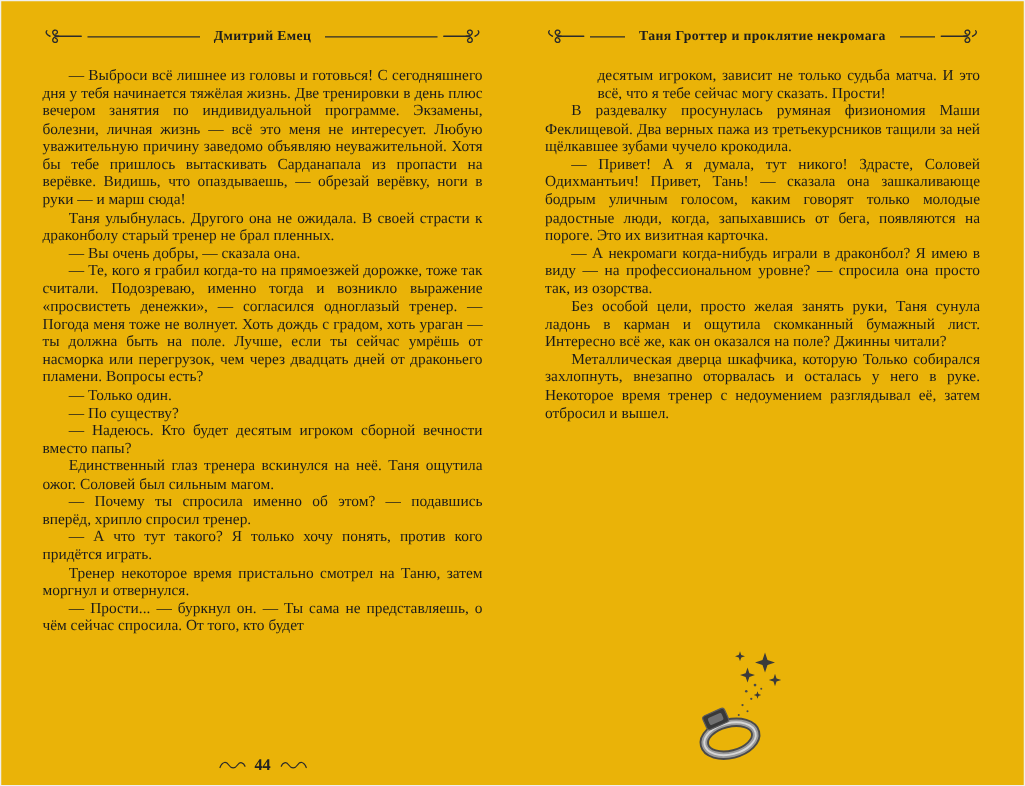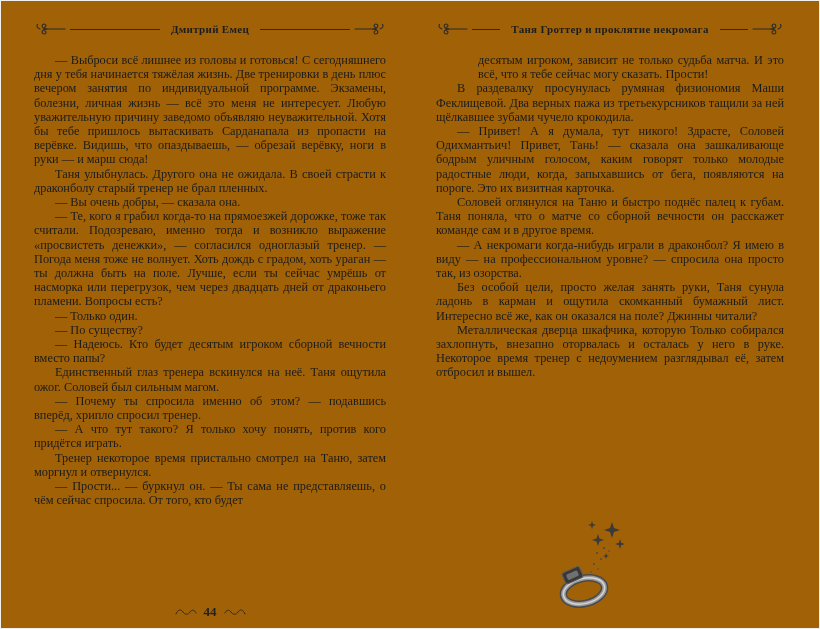--- a/index.html
+++ b/index.html
@@ -2,21 +2,21 @@
 <html lang="ru"><head>
 <meta charset="utf-8">
 <style>
   * { box-sizing: border-box; }
   html, body { margin: 0; padding: 0; background: #ffffff; }
   body { font-family: "Liberation Serif", "DejaVu Serif", serif; }
 
   .spread {
     width: 820px;
     height: 629px;
-    background: #a16207;
+    background: #eab308;
     position: relative;
     display: flex;
     padding: 12px 0 0 34px;
     gap: 50px;
     overflow: hidden;
     box-shadow: inset 0 0 0 1px #f0f0ee;
   }
 
   .page {
     position: relative;
@@ -160,21 +160,20 @@
           <path d="M13,7 C8,7 7,11 9.5,11.8 C12,12.5 13,9.5 10.5,8.7"></path>
           <path d="M6,7 C3.5,6 2,4 3.5,2.5"></path>
         </svg>
       </span>
     </header>
 
     <div class="text-block">
         <p>десятым игроком, зависит не только судьба матча. И это всё, что я тебе сейчас могу сказать. Прости!</p>
         <p>В раздевалку просунулась румяная физиономия Маши Феклищевой. Два верных пажа из третьекурсников тащили за ней щёлкавшее зубами чучело крокодила.</p>
         <p>— Привет! А я думала, тут никого! Здрасте, Соловей Одихмантьич! Привет, Тань! — сказала она зашкаливающе бодрым уличным голосом, каким говорят только молодые радостные люди, когда, запыхавшись от бега, появляются на пороге. Это их визитная карточка.</p>
-        <p>Соловей оглянулся на Таню и быстро поднёс палец к губам. Таня поняла, что о матче со сборной вечности он расскажет команде сам и в другое время.</p>
         <p>— А некромаги когда-нибудь играли в драконбол? Я имею в виду — на профессиональном уровне? — спросила она просто так, из озорства.</p>
         <p>Без особой цели, просто желая занять руки, Таня сунула ладонь в карман и ощутила скомканный бумажный лист. Интересно всё же, как он оказался на поле? Джинны читали?</p>
         <p>Металлическая дверца шкафчика, которую Только собирался захлопнуть, внезапно оторвалась и осталась у него в руке. Некоторое время тренер с недоумением разглядывал её, затем отбросил и вышел.</p>
       </div>
 
     <div class="illustration">
       <svg width="96" height="100" viewBox="0 0 96 100">
 
         <g fill="#4a4a4a">
           <circle cx="56" cy="31" r="1.1"></circle>

